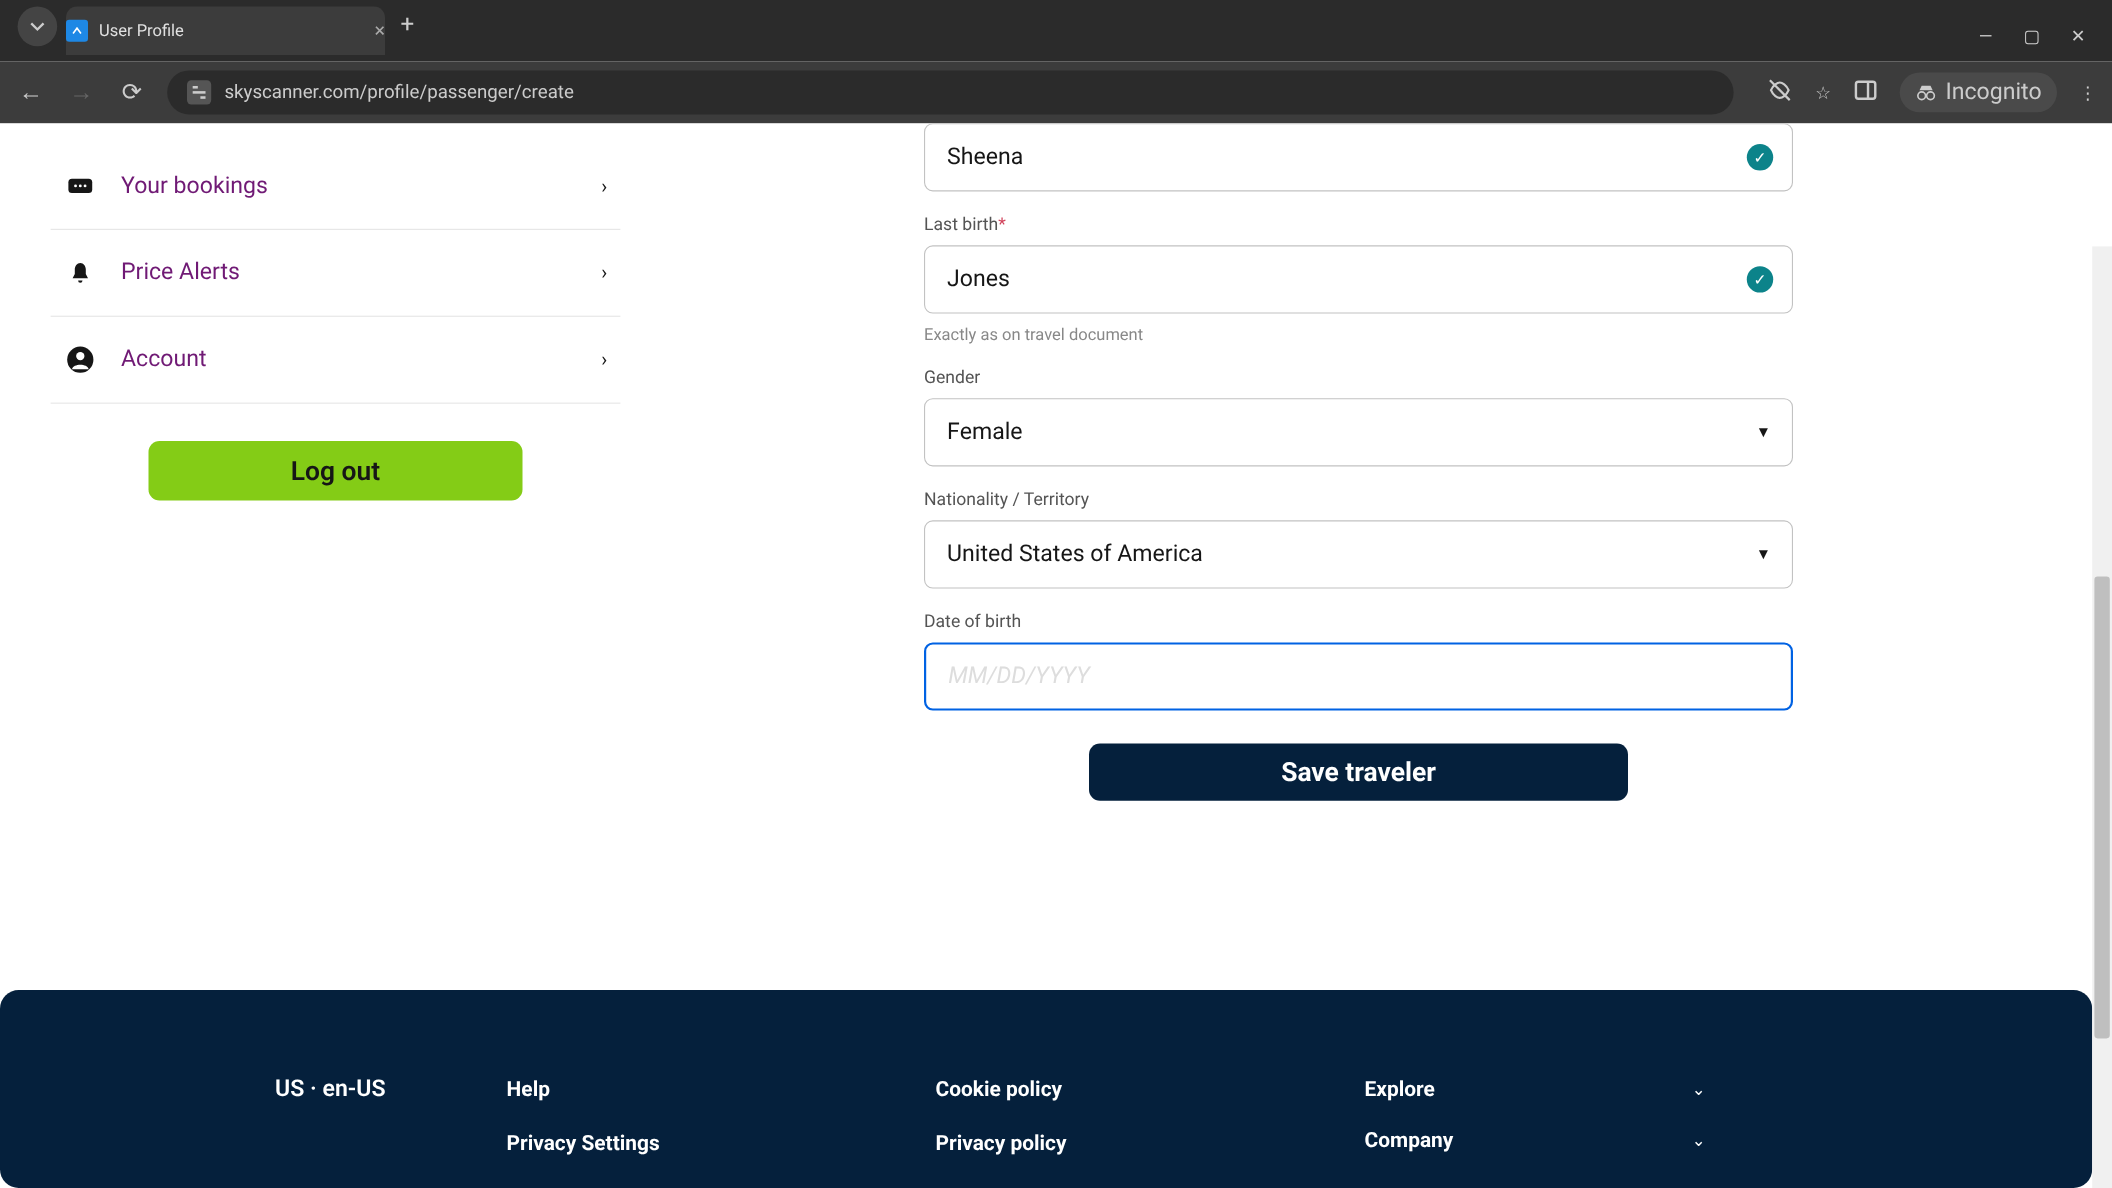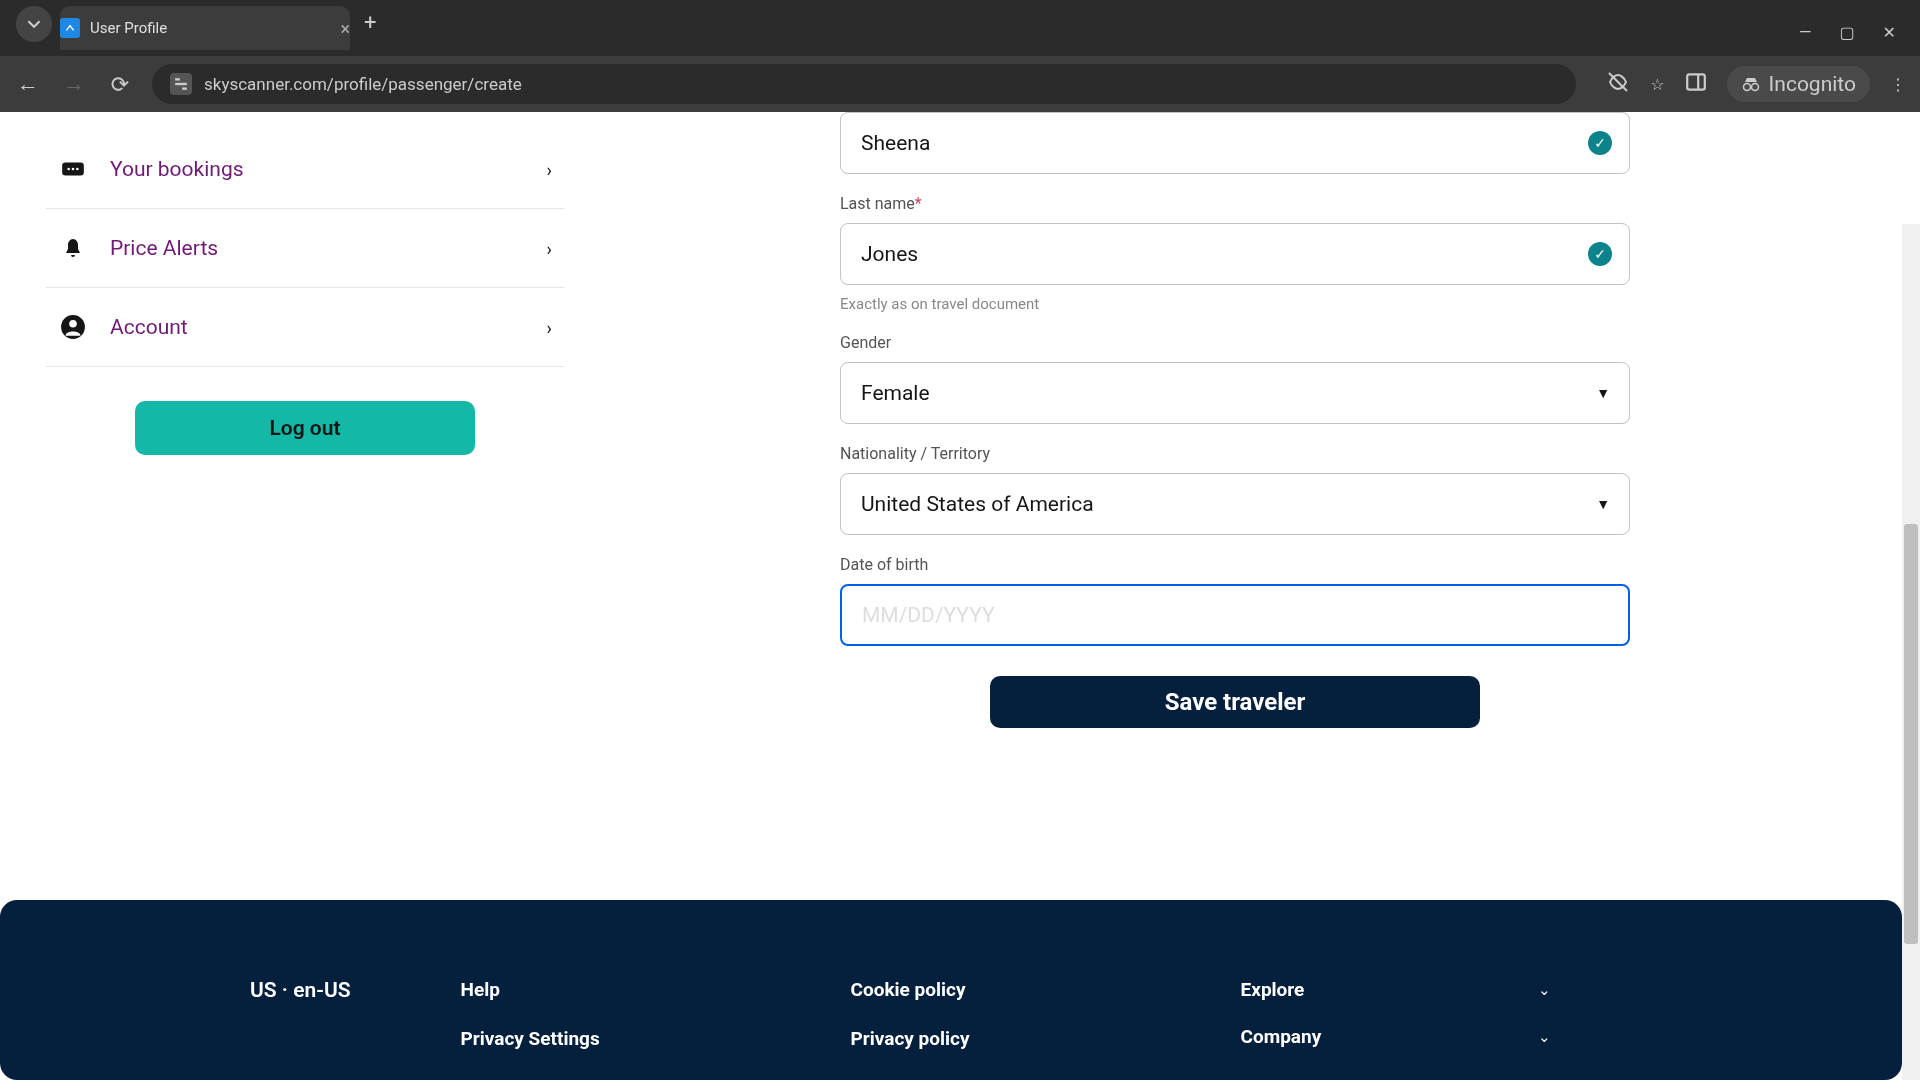--- a/index.html
+++ b/index.html
@@ -25,30 +25,30 @@
 .addr-actions { display: flex; gap: 20px; color: #ccc; margin-left: 12px; align-items: center; }
 .incognito-badge { background: #4a4a4a; padding: 6px 14px; border-radius: 18px; display: flex; align-items: center; gap: 8px; font-size: 21px; }
 
 
 .page { display: flex; height: calc(1080px - 112px); position: relative; }
 .sidebar { width: 610px; padding: 18px 46px 0 46px; }
 .sidebar-item { display: flex; align-items: center; padding: 24px 12px; border-bottom: 1px solid #e5e5e5; cursor: pointer; }
 .sidebar-icon { width: 30px; height: 30px; margin-right: 22px; display: flex; align-items: center; justify-content: center; }
 .sidebar-label { font-size: 21px; color: #701a75; flex: 1; }
 .sidebar-chevron { color: #161616; font-size: 18px; }
-.logout-btn { margin: 34px auto 0; width: 340px; height: 54px; background: #14b8a6; border: none; border-radius: 10px; font-size: 21px; font-weight: 600; color: #161616; cursor: pointer; display: block; }
+.logout-btn { margin: 34px auto 0; width: 340px; height: 54px; background: #84cc16; border: none; border-radius: 10px; font-size: 24px; font-weight: 600; color: #161616; cursor: pointer; display: block; }
 
 .main { flex: 1; padding: 0 60px 0 230px; }
 .form { width: 790px; }
 .field { margin-bottom: 20px; }
 .field-label { font-size: 16px; color: #545454; margin-bottom: 10px; display: block; }
 .req { color: #d1435b; }
 .input-wrap { position: relative; }
 .text-input { width: 100%; height: 62px; border: 1px solid #c2c2c2; border-radius: 8px; padding: 0 50px 0 20px; font-size: 21px; color: #161616; background: #fff; }
-.text-input.focused { border: 2px solid #0062e3; outline: none; }
+.text-input.focused { border: 2px solid #0062e3; outline: none; font-style: italic; }
 .text-input::placeholder { color: #ddd; }
 .valid-icon { position: absolute; right: 18px; top: 50%; transform: translateY(-50%); width: 24px; height: 24px; background: #0c838a; border-radius: 50%; display: flex; align-items: center; justify-content: center; color: #fff; font-size: 14px; }
 .hint { font-size: 15px; color: #888; margin-top: 10px; }
 .select-wrap { position: relative; }
 .select-caret { position: absolute; right: 20px; top: 50%; transform: translateY(-50%); color: #161616; font-size: 14px; pointer-events: none; }
 .save-btn { width: 490px; height: 52px; background: #05203c; color: #fff; border: none; border-radius: 10px; font-size: 24px; font-weight: 700; margin: 30px auto 0; display: block; cursor: pointer; }
 
 
 .footer { position: absolute; bottom: 0; left: 0; right: 18px; background: #05203c; color: #fff; padding: 78px 60px 0 60px; height: 180px; display: flex; gap: 110px; border-radius: 17px; }
 .footer-col { min-width: 280px; }
@@ -171,21 +171,21 @@
     <div class="form">
 
       <div class="field">
         <div class="input-wrap">
           <input class="text-input" value="Sheena" style="">
           <span class="valid-icon">✓</span>
         </div>
       </div>
 
       <div class="field">
-        <label class="field-label"><span>Last name</span><span class="req">*</span></label>
+        <label class="field-label"><span>Last birth</span><span class="req">*</span></label>
         <div class="input-wrap">
           <input class="text-input" value="Jones" style="">
           <span class="valid-icon">✓</span>
         </div>
         <div class="hint">Exactly as on travel document</div>
       </div>
 
       <div class="field">
         <label class="field-label">Gender</label>
         <div class="select-wrap">

